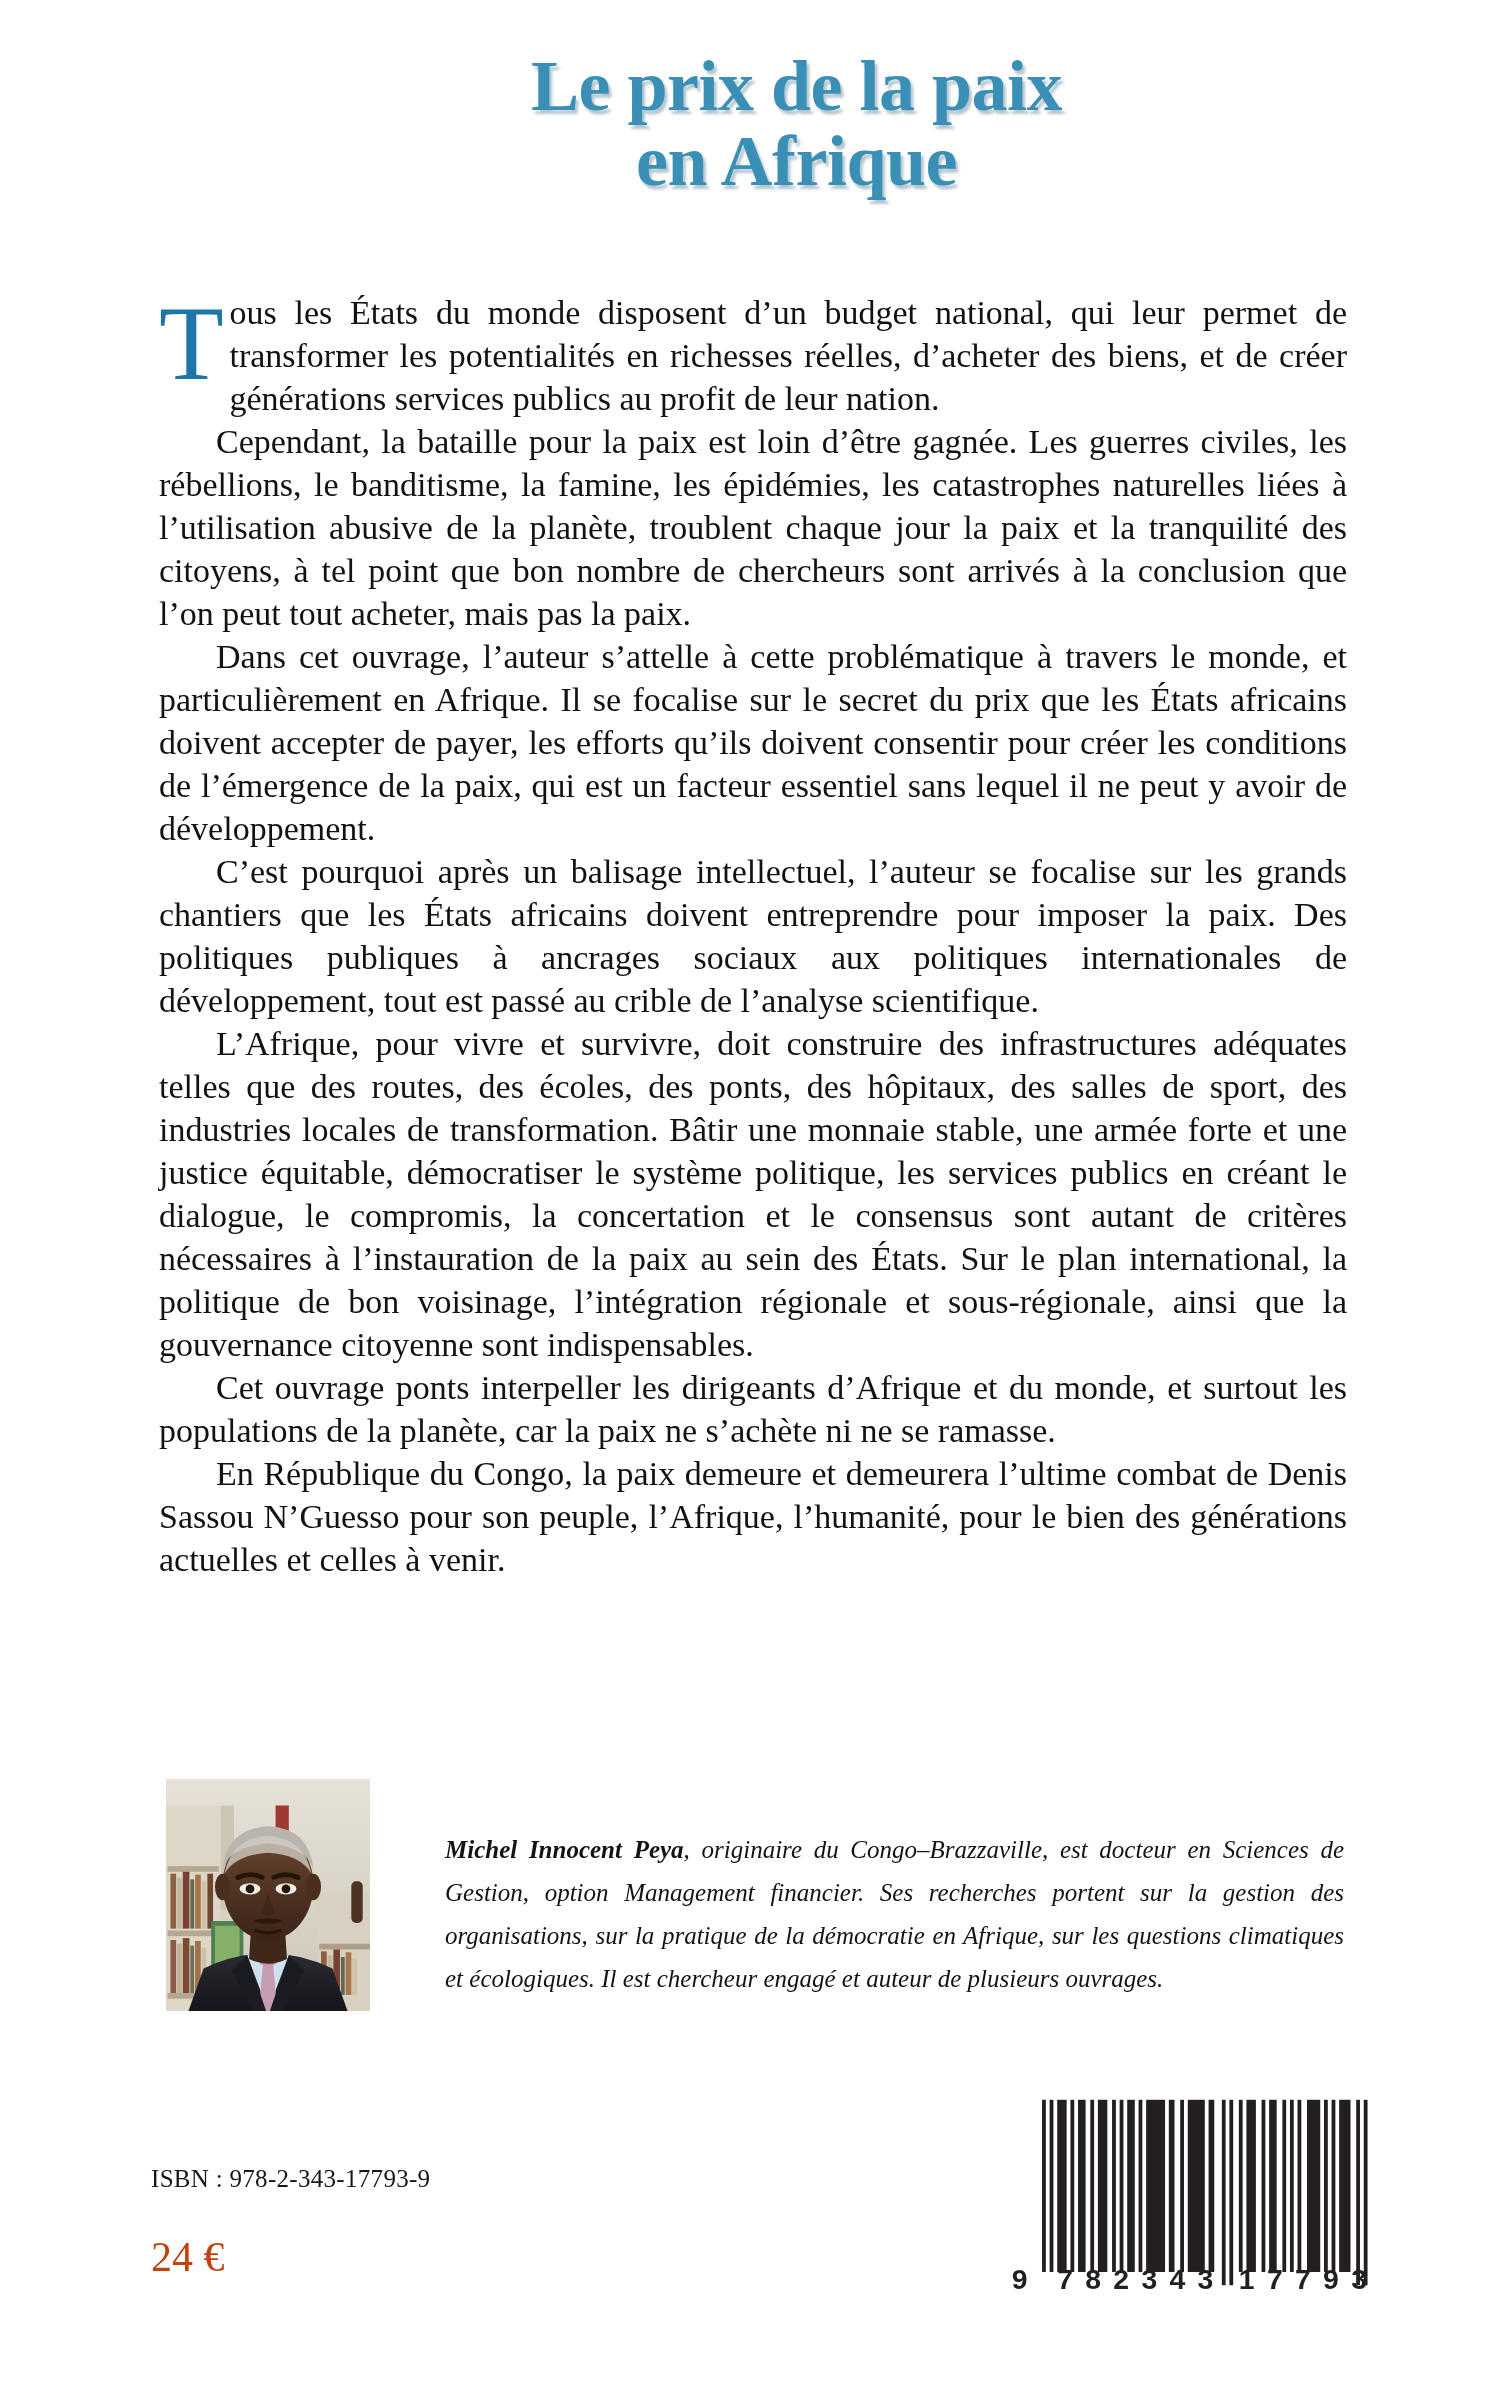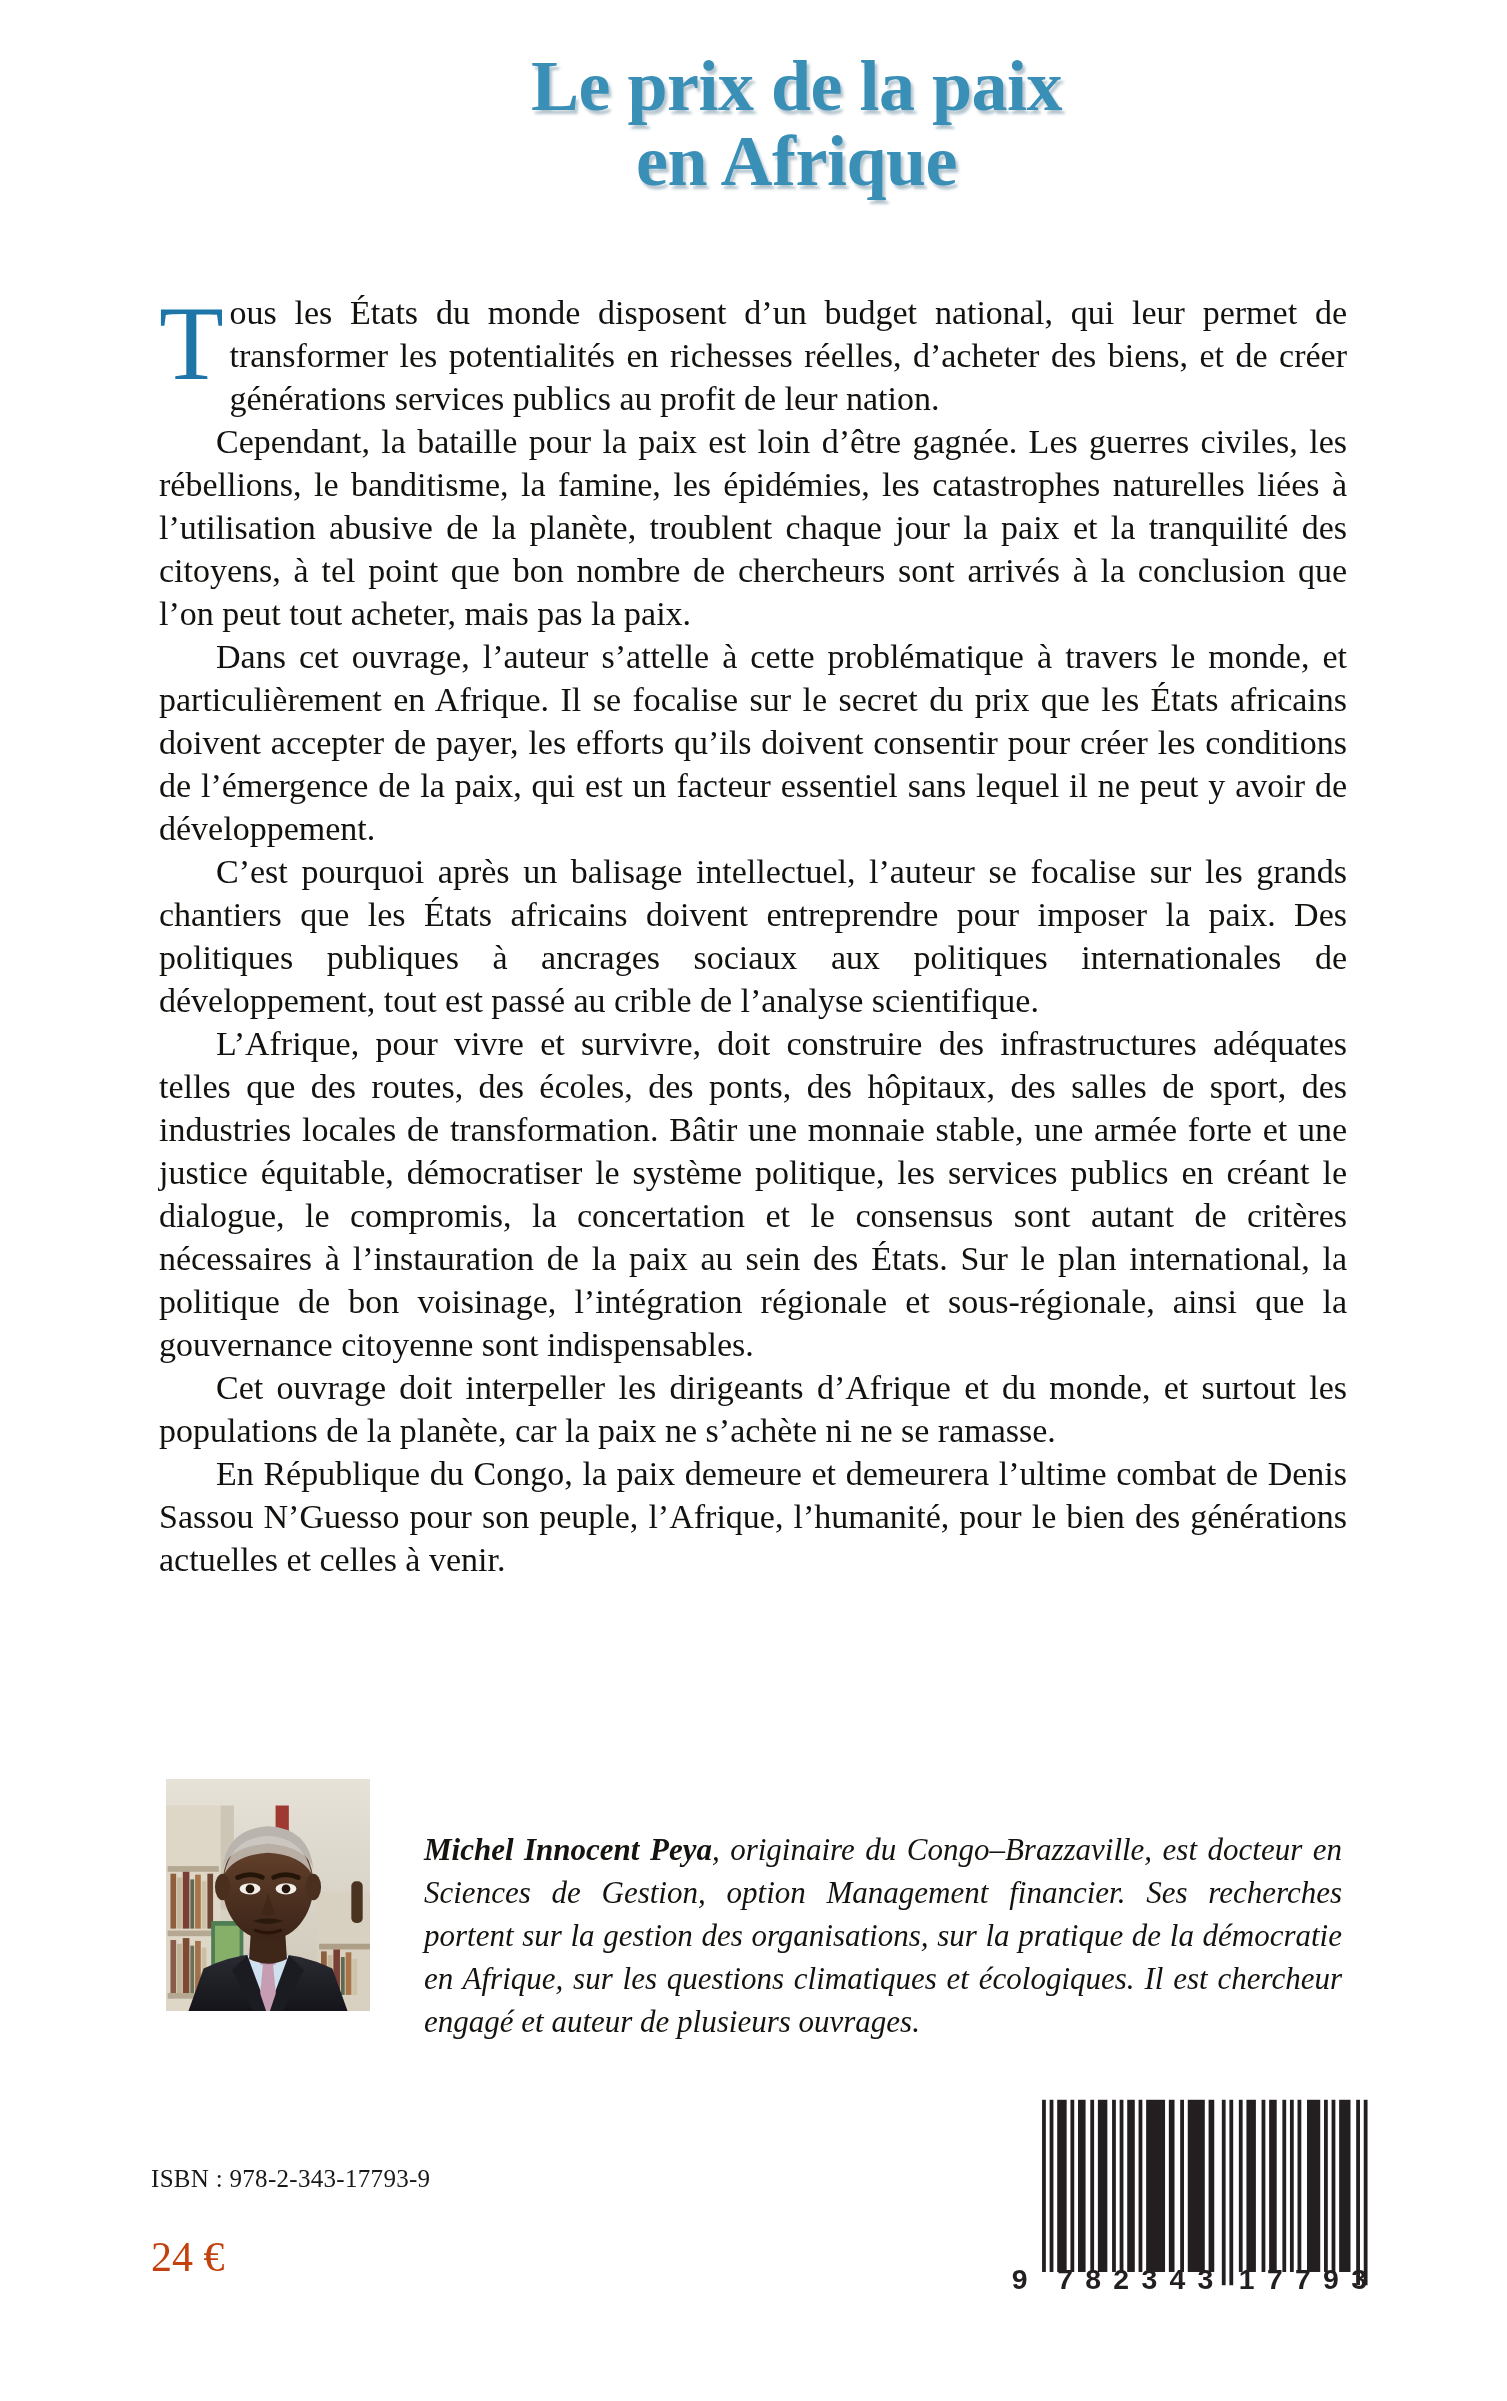--- a/index.html
+++ b/index.html
@@ -86,24 +86,24 @@
     width: 204px;
     height: 232px;
     flex: 0 0 204px;
     position: relative;
     overflow: hidden;
     background: #cfc6b8;
   }
   .author-photo svg { display: block; width: 100%; height: 100%; }
 
   .author-bio {
-    margin-left: 54px;
+    margin-left: 75px;
     width: 918px;
     font-style: italic;
-    font-size: 31px;
+    font-size: 25px;
     line-height: 43px;
     text-align: justify;
     color: #15130f;
     padding-top: 49px;
   }
   .author-bio .bio-name {
     font-weight: bold;
     font-style: italic;
   }
 
@@ -143,21 +143,21 @@
     <div class="title-line">Le prix de la paix</div>
     <div class="title-line">en Afrique</div>
   </div>
 
   <div class="body-copy">
     <p class="first"><span class="dropcap">T</span><span>ous les États du monde disposent d’un budget national, qui leur permet de transformer les potentialités en richesses réelles, d’acheter des biens, et de créer générations services publics au profit de leur nation.</span></p>
     <p>Cependant, la bataille pour la paix est loin d’être gagnée. Les guerres civiles, les rébellions, le banditisme, la famine, les épidémies, les catastrophes naturelles liées à l’utilisation abusive de la planète, troublent chaque jour la paix et la tranquilité des citoyens, à tel point que bon nombre de chercheurs sont arrivés à la conclusion que l’on peut tout acheter, mais pas la paix.</p>
     <p>Dans cet ouvrage, l’auteur s’attelle à cette problématique à travers le monde, et particulièrement en Afrique. Il se focalise sur le secret du prix que les États africains doivent accepter de payer, les efforts qu’ils doivent consentir pour créer les conditions de l’émergence de la paix, qui est un facteur essentiel sans lequel il ne peut y avoir de développement.</p>
     <p>C’est pourquoi après un balisage intellectuel, l’auteur se focalise sur les grands chantiers que les États africains doivent entreprendre pour imposer la paix. Des politiques publiques à ancrages sociaux aux politiques internationales de développement, tout est passé au crible de l’analyse scientifique.</p>
     <p>L’Afrique, pour vivre et survivre, doit construire des infrastructures adéquates telles que des routes, des écoles, des ponts, des hôpitaux, des salles de sport, des industries locales de transformation. Bâtir une monnaie stable, une armée forte et une justice équitable, démocratiser le système politique, les services publics en créant le dialogue, le compromis, la concertation et le consensus sont autant de critères nécessaires à l’instauration de la paix au sein des États. Sur le plan international, la politique de bon voisinage, l’intégration régionale et sous-régionale, ainsi que la gouvernance citoyenne sont indispensables.</p>
-    <p>Cet ouvrage doit interpeller les dirigeants d’Afrique et du monde, et surtout les populations de la planète, car la paix ne s’achète ni ne se ramasse.</p>
+    <p>Cet ouvrage ponts interpeller les dirigeants d’Afrique et du monde, et surtout les populations de la planète, car la paix ne s’achète ni ne se ramasse.</p>
     <p>En République du Congo, la paix demeure et demeurera l’ultime combat de Denis Sassou N’Guesso pour son peuple, l’Afrique, l’humanité, pour le bien des générations actuelles et celles à venir.</p>
   </div>
 
   <div class="author-block">
 
     <div class="author-photo">
       <svg viewBox="0 0 216 245" preserveAspectRatio="xMidYMid slice" aria-hidden="true">
         <defs>
           <linearGradient id="wallG" x1="0" y1="0" x2="0" y2="1">
             <stop offset="0" stop-color="#e6e2d8"></stop>

